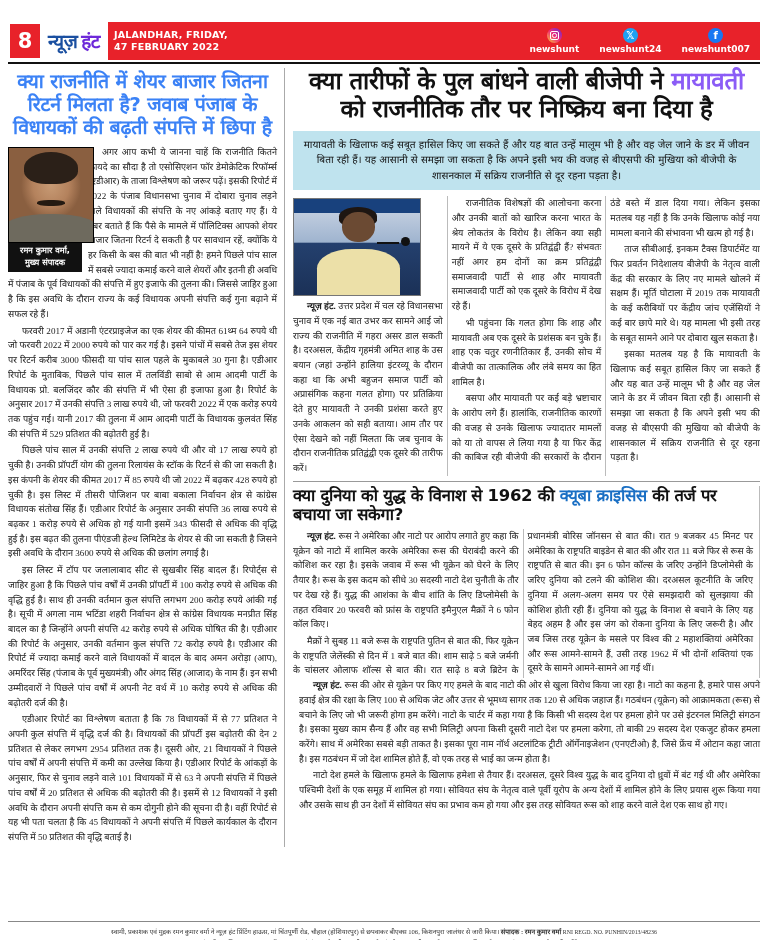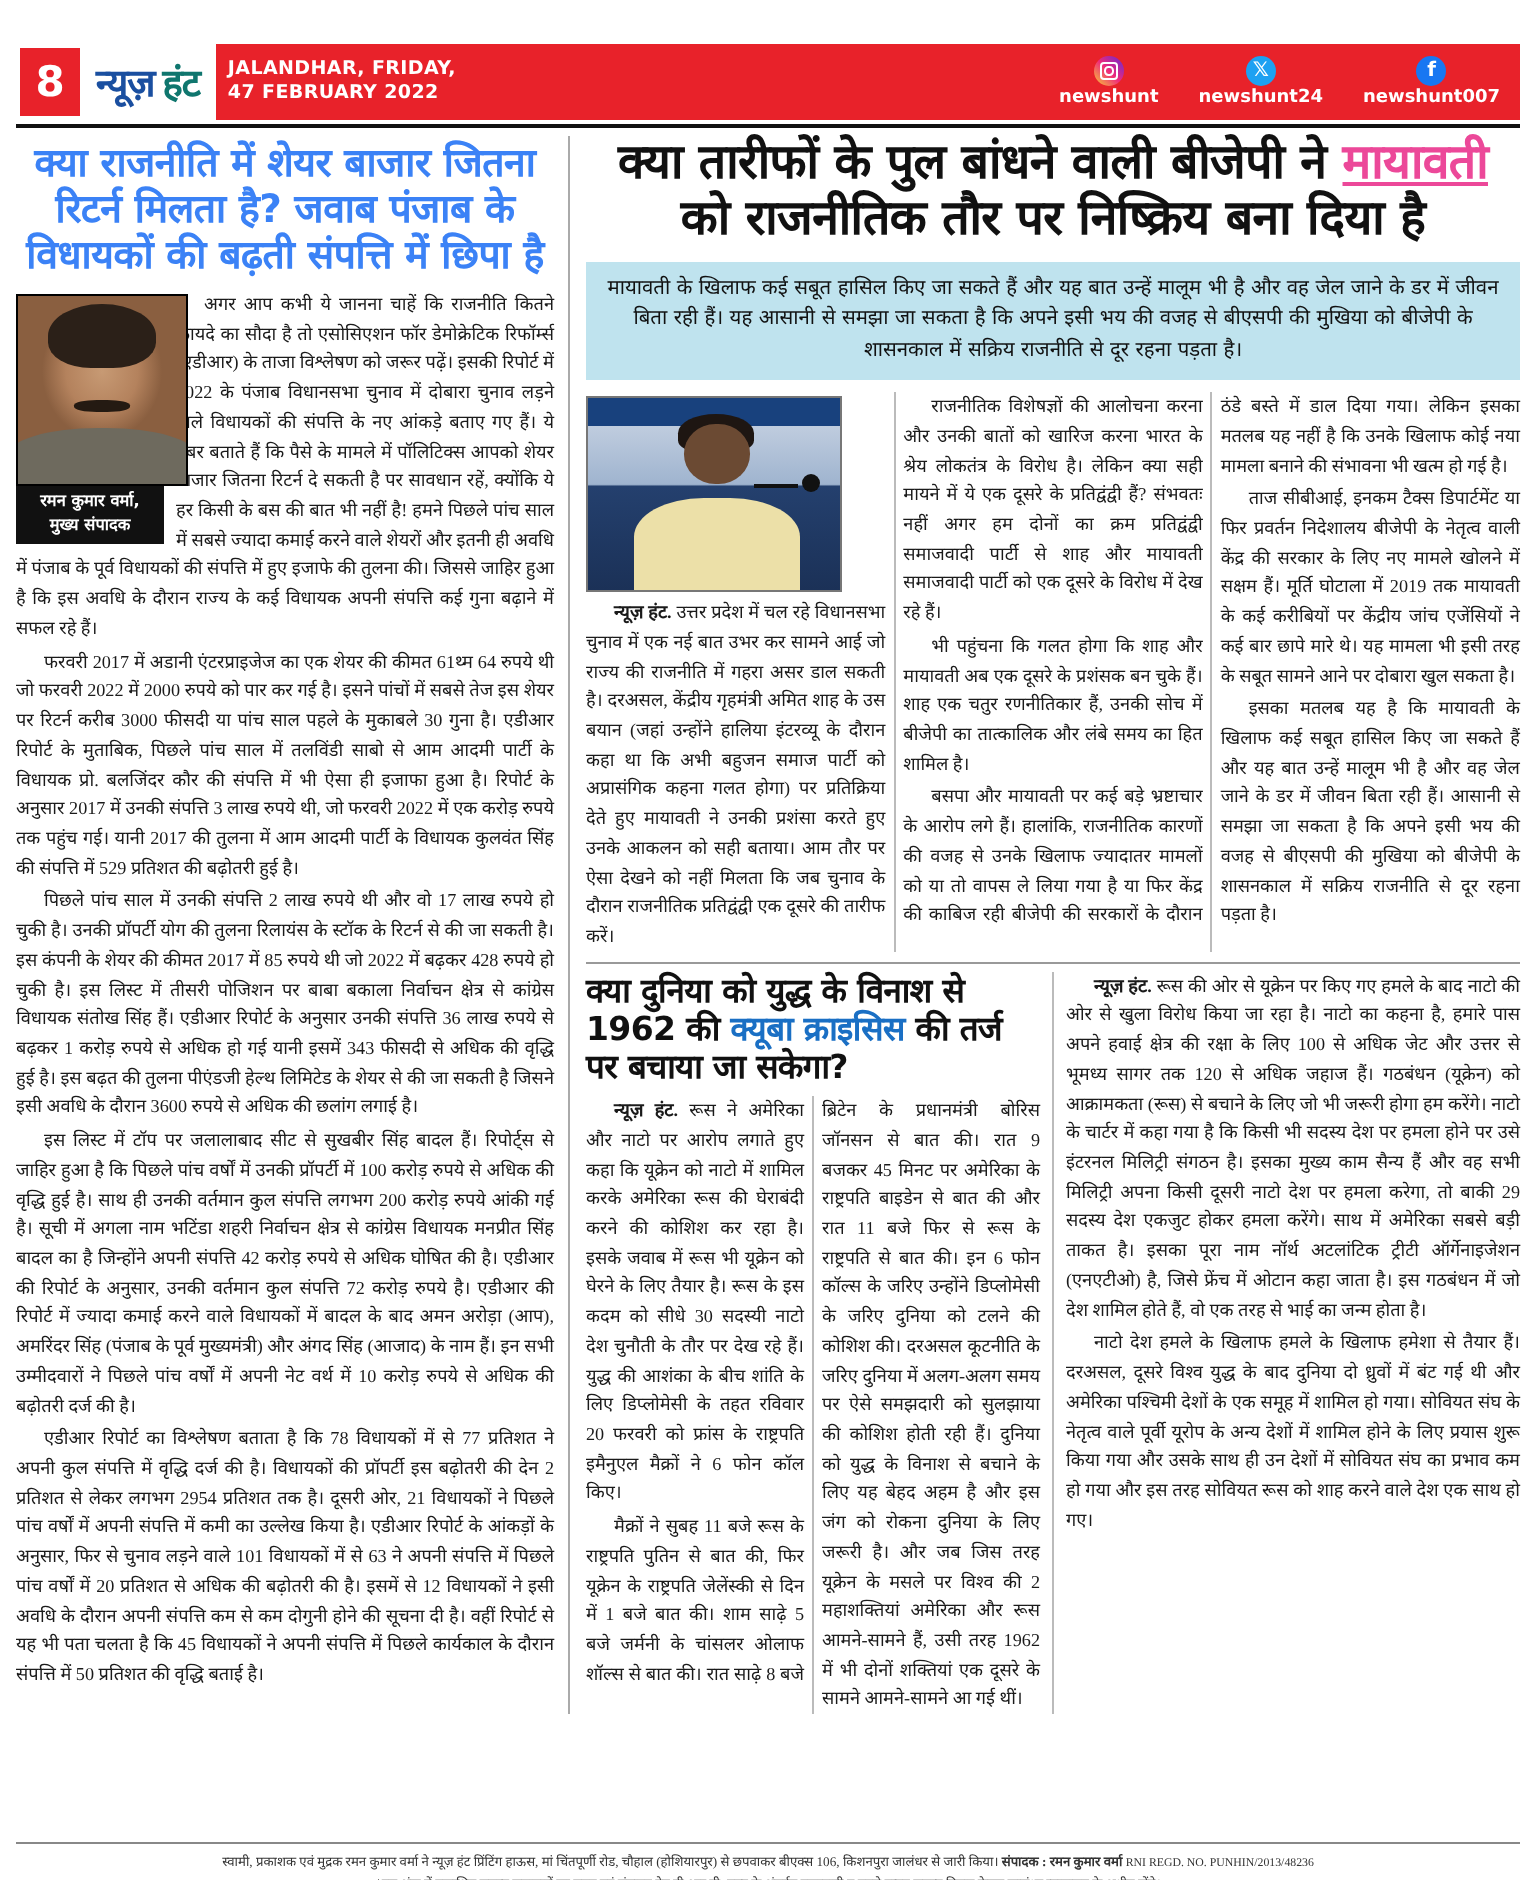--- a/index.html
+++ b/index.html
@@ -43,21 +43,21 @@
     background:#fff;
     text-align:right;
   }
   .brand-1{
     font-family:"DejaVu Sans",sans-serif;
     font-weight:bold;font-size:19px;color:#1a4fa0;
     letter-spacing:-.5px;
   }
   .brand-2{
     font-family:"DejaVu Sans",sans-serif;
-    font-weight:bold;font-size:19px;color:#0f766e;
+    font-weight:bold;font-size:19px;color:#6d28d9;
     margin-left:4px;letter-spacing:-.5px;
   }
   .dateline{
     background:#e8222a;color:#fff;
     display:flex;flex-direction:column;justify-content:center;
     padding:0 6px;
     font-family:"DejaVu Sans",sans-serif;
     font-weight:bold;font-size:9.5px;line-height:1.25;
     letter-spacing:.2px;
   }
@@ -116,21 +116,21 @@
   }
   .hl-main{
     font-family:"DejaVu Sans",sans-serif;
     font-weight:bold;
     font-size:24px;line-height:1.16;
     text-align:center;
     color:#111;
     margin:0 0 7px 0;
     letter-spacing:-.3px;
   }
-  .hl-accent{color:#ec4899;text-decoration:underline;}
+  .hl-accent{color:#8b5cf6;}
   .hl-red{color:#e11b22;}
   .hl-blue{color:#1a6fc4;}
 
   .standfirst{
     background:#bfe3ee;
     padding:6px 10px;
     text-align:center;
     font-family:"DejaVu Sans",sans-serif;
     font-size:10.2px;line-height:1.55;
     color:#111;
@@ -313,21 +313,21 @@
         <p><span class="lede">न्यूज़ हंट.</span> <span>उत्तर प्रदेश में चल रहे विधानसभा चुनाव में एक नई बात उभर कर सामने आई जो राज्य की राजनीति में गहरा असर डाल सकती है। दरअसल, केंद्रीय गृहमंत्री अमित शाह के उस बयान (जहां उन्होंने हालिया इंटरव्यू के दौरान कहा था कि अभी बहुजन समाज पार्टी को अप्रासंगिक कहना गलत होगा) पर प्रतिक्रिया देते हुए मायावती ने उनकी प्रशंसा करते हुए उनके आकलन को सही बताया। आम तौर पर ऐसा देखने को नहीं मिलता कि जब चुनाव के दौरान राजनीतिक प्रतिद्वंद्वी एक दूसरे की तारीफ करें।</span></p>
         <p>राजनीतिक विशेषज्ञों की आलोचना करना और उनकी बातों को खारिज करना भारत के श्रेय लोकतंत्र के विरोध है। लेकिन क्या सही मायने में ये एक दूसरे के प्रतिद्वंद्वी हैं? संभवतः नहीं अगर हम दोनों का क्रम प्रतिद्वंद्वी समाजवादी पार्टी से शाह और मायावती समाजवादी पार्टी को एक दूसरे के विरोध में देख रहे हैं।</p>
         <p>भी पहुंचना कि गलत होगा कि शाह और मायावती अब एक दूसरे के प्रशंसक बन चुके हैं। शाह एक चतुर रणनीतिकार हैं, उनकी सोच में बीजेपी का तात्कालिक और लंबे समय का हित शामिल है।</p>
         <p>बसपा और मायावती पर कई बड़े भ्रष्टाचार के आरोप लगे हैं। हालांकि, राजनीतिक कारणों की वजह से उनके खिलाफ ज्यादातर मामलों को या तो वापस ले लिया गया है या फिर केंद्र की काबिज रही बीजेपी की सरकारों के दौरान ठंडे बस्ते में डाल दिया गया। लेकिन इसका मतलब यह नहीं है कि उनके खिलाफ कोई नया मामला बनाने की संभावना भी खत्म हो गई है।</p>
         <p>ताज सीबीआई, इनकम टैक्स डिपार्टमेंट या फिर प्रवर्तन निदेशालय बीजेपी के नेतृत्व वाली केंद्र की सरकार के लिए नए मामले खोलने में सक्षम हैं। मूर्ति घोटाला में 2019 तक मायावती के कई करीबियों पर केंद्रीय जांच एजेंसियों ने कई बार छापे मारे थे। यह मामला भी इसी तरह के सबूत सामने आने पर दोबारा खुल सकता है।</p>
         <p>इसका मतलब यह है कि मायावती के खिलाफ कई सबूत हासिल किए जा सकते हैं और यह बात उन्हें मालूम भी है और वह जेल जाने के डर में जीवन बिता रही हैं। आसानी से समझा जा सकता है कि अपने इसी भय की वजह से बीएसपी की मुखिया को बीजेपी के शासनकाल में सक्रिय राजनीति से दूर रहना पड़ता है।</p>
       </div>
 
       <div class="hrule"></div>
 
-      <div class="br-zone" style="padding-left:0;">
+      <div class="br-zone" style="padding-left:0;flex-direction:column;">
 
         <div class="story" style="padding-left:0;border-right:1px solid #bbb;">
           <div class="hl-sub"><span>क्या दुनिया को युद्ध के विनाश से 1962 की </span><span class="hl-blue">क्यूबा क्राइसिस</span><span> की तर्ज पर बचाया जा सकेगा?</span></div>
           <div class="body-txt two-col">
             <p><span class="lede">न्यूज़ हंट.</span> <span>रूस ने अमेरिका और नाटो पर आरोप लगाते हुए कहा कि यूक्रेन को नाटो में शामिल करके अमेरिका रूस की घेराबंदी करने की कोशिश कर रहा है। इसके जवाब में रूस भी यूक्रेन को घेरने के लिए तैयार है। रूस के इस कदम को सीधे 30 सदस्यी नाटो देश चुनौती के तौर पर देख रहे हैं। युद्ध की आशंका के बीच शांति के लिए डिप्लोमेसी के तहत रविवार 20 फरवरी को फ्रांस के राष्ट्रपति इमैनुएल मैक्रों ने 6 फोन कॉल किए।</span></p>
             <p>मैक्रों ने सुबह 11 बजे रूस के राष्ट्रपति पुतिन से बात की, फिर यूक्रेन के राष्ट्रपति जेलेंस्की से दिन में 1 बजे बात की। शाम साढ़े 5 बजे जर्मनी के चांसलर ओलाफ शॉल्स से बात की। रात साढ़े 8 बजे ब्रिटेन के प्रधानमंत्री बोरिस जॉनसन से बात की। रात 9 बजकर 45 मिनट पर अमेरिका के राष्ट्रपति बाइडेन से बात की और रात 11 बजे फिर से रूस के राष्ट्रपति से बात की। इन 6 फोन कॉल्स के जरिए उन्होंने डिप्लोमेसी के जरिए दुनिया को टलने की कोशिश की। दरअसल कूटनीति के जरिए दुनिया में अलग-अलग समय पर ऐसे समझदारी को सुलझाया की कोशिश होती रही हैं। दुनिया को युद्ध के विनाश से बचाने के लिए यह बेहद अहम है और इस जंग को रोकना दुनिया के लिए जरूरी है। और जब जिस तरह यूक्रेन के मसले पर विश्व की 2 महाशक्तियां अमेरिका और रूस आमने-सामने हैं, उसी तरह 1962 में भी दोनों शक्तियां एक दूसरे के सामने आमने-सामने आ गई थीं।</p>
           </div>
         </div>
 
         <div class="story" style="padding-right:0;">

